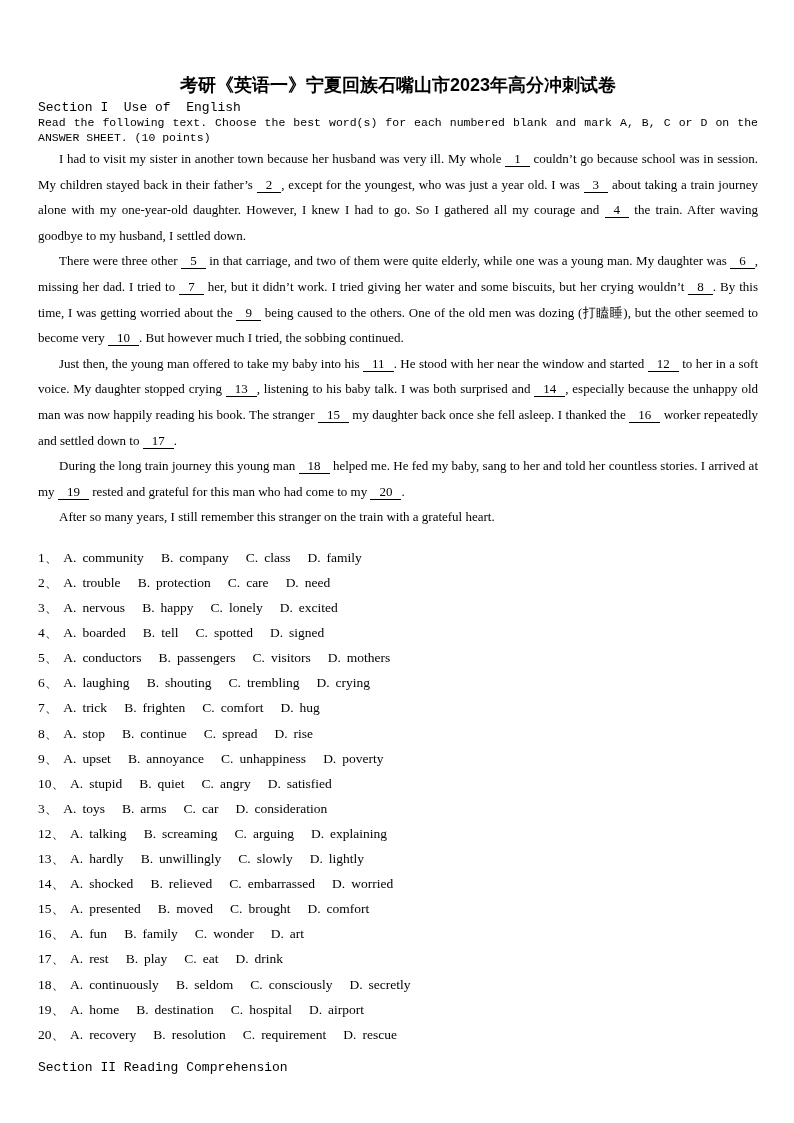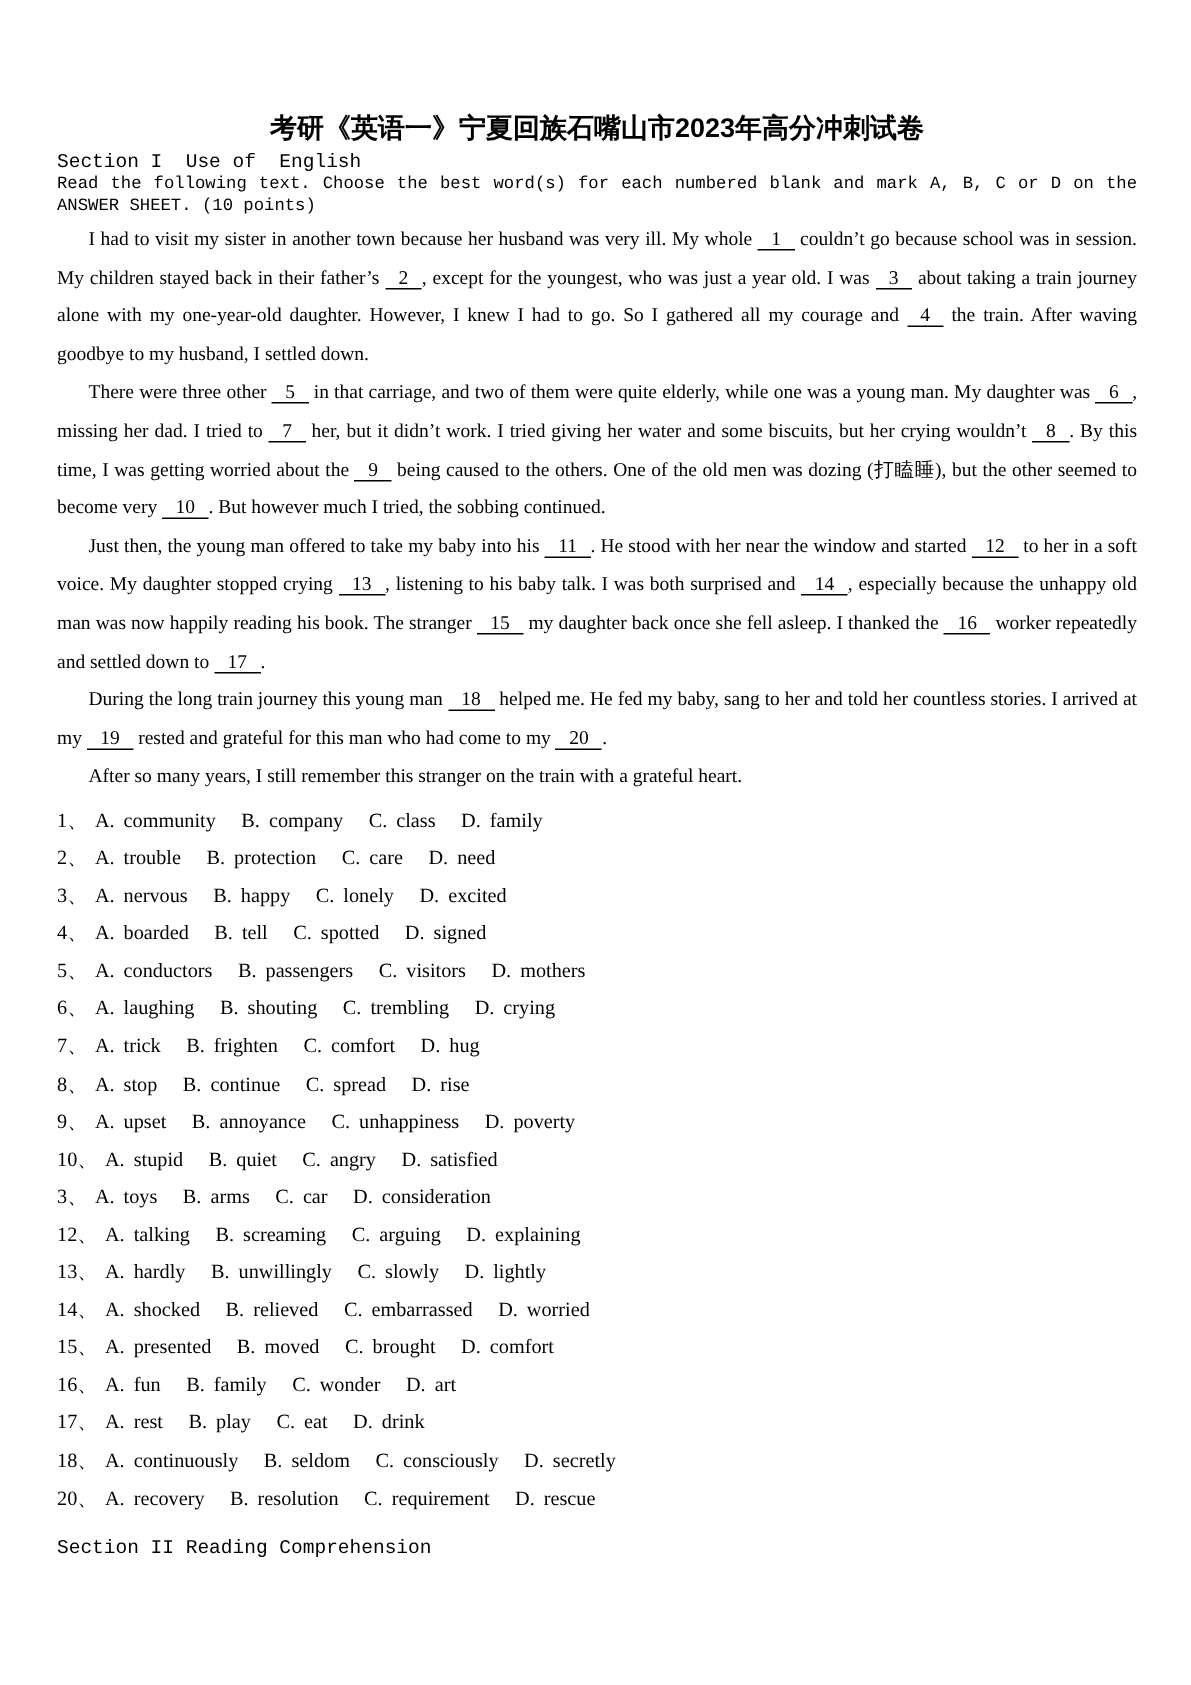--- a/index.html
+++ b/index.html
@@ -50,21 +50,21 @@
     text-align: justify;
     text-indent: 21px;
     margin: 0;
   }
   .blank {
     border-bottom: 1px solid #000;
     padding: 0 9px;
     white-space: nowrap;
   }
 
-  .questions { margin-top: 4px; }
+  .questions { margin-top: 15px; }
   .question {
     font-family: "Liberation Serif", "DejaVu Serif", serif;
     font-size: 13.5px;
     line-height: 25.1px;
     white-space: nowrap;
   }
   .qnum { margin-right: 5px; }
   .option { margin-right: 17px; }
   .opt-letter { margin-right: 6px; }
 </style>
@@ -100,18 +100,19 @@
       <div class="question"><span class="qnum">9、</span><span class="option"><span class="opt-letter">A.</span><span>upset</span></span><span class="option"><span class="opt-letter">B.</span><span>annoyance</span></span><span class="option"><span class="opt-letter">C.</span><span>unhappiness</span></span><span class="option"><span class="opt-letter">D.</span><span>poverty</span></span></div>
       <div class="question"><span class="qnum">10、</span><span class="option"><span class="opt-letter">A.</span><span>stupid</span></span><span class="option"><span class="opt-letter">B.</span><span>quiet</span></span><span class="option"><span class="opt-letter">C.</span><span>angry</span></span><span class="option"><span class="opt-letter">D.</span><span>satisfied</span></span></div>
       <div class="question"><span class="qnum">3、</span><span class="option"><span class="opt-letter">A.</span><span>toys</span></span><span class="option"><span class="opt-letter">B.</span><span>arms</span></span><span class="option"><span class="opt-letter">C.</span><span>car</span></span><span class="option"><span class="opt-letter">D.</span><span>consideration</span></span></div>
       <div class="question"><span class="qnum">12、</span><span class="option"><span class="opt-letter">A.</span><span>talking</span></span><span class="option"><span class="opt-letter">B.</span><span>screaming</span></span><span class="option"><span class="opt-letter">C.</span><span>arguing</span></span><span class="option"><span class="opt-letter">D.</span><span>explaining</span></span></div>
       <div class="question"><span class="qnum">13、</span><span class="option"><span class="opt-letter">A.</span><span>hardly</span></span><span class="option"><span class="opt-letter">B.</span><span>unwillingly</span></span><span class="option"><span class="opt-letter">C.</span><span>slowly</span></span><span class="option"><span class="opt-letter">D.</span><span>lightly</span></span></div>
       <div class="question"><span class="qnum">14、</span><span class="option"><span class="opt-letter">A.</span><span>shocked</span></span><span class="option"><span class="opt-letter">B.</span><span>relieved</span></span><span class="option"><span class="opt-letter">C.</span><span>embarrassed</span></span><span class="option"><span class="opt-letter">D.</span><span>worried</span></span></div>
       <div class="question"><span class="qnum">15、</span><span class="option"><span class="opt-letter">A.</span><span>presented</span></span><span class="option"><span class="opt-letter">B.</span><span>moved</span></span><span class="option"><span class="opt-letter">C.</span><span>brought</span></span><span class="option"><span class="opt-letter">D.</span><span>comfort</span></span></div>
       <div class="question"><span class="qnum">16、</span><span class="option"><span class="opt-letter">A.</span><span>fun</span></span><span class="option"><span class="opt-letter">B.</span><span>family</span></span><span class="option"><span class="opt-letter">C.</span><span>wonder</span></span><span class="option"><span class="opt-letter">D.</span><span>art</span></span></div>
       <div class="question"><span class="qnum">17、</span><span class="option"><span class="opt-letter">A.</span><span>rest</span></span><span class="option"><span class="opt-letter">B.</span><span>play</span></span><span class="option"><span class="opt-letter">C.</span><span>eat</span></span><span class="option"><span class="opt-letter">D.</span><span>drink</span></span></div>
       <div class="question"><span class="qnum">18、</span><span class="option"><span class="opt-letter">A.</span><span>continuously</span></span><span class="option"><span class="opt-letter">B.</span><span>seldom</span></span><span class="option"><span class="opt-letter">C.</span><span>consciously</span></span><span class="option"><span class="opt-letter">D.</span><span>secretly</span></span></div>
+      <div class="question"><span class="qnum">19、</span><span class="option"><span class="opt-letter">A.</span><span>home</span></span><span class="option"><span class="opt-letter">B.</span><span>destination</span></span><span class="option"><span class="opt-letter">C.</span><span>hospital</span></span><span class="option"><span class="opt-letter">D.</span><span>airport</span></span></div>
       <div class="question"><span class="qnum">20、</span><span class="option"><span class="opt-letter">A.</span><span>recovery</span></span><span class="option"><span class="opt-letter">B.</span><span>resolution</span></span><span class="option"><span class="opt-letter">C.</span><span>requirement</span></span><span class="option"><span class="opt-letter">D.</span><span>rescue</span></span></div>
     </div>
 
   <div class="section-heading section2">Section II Reading Comprehension</div>
 
 </div>
 
 </body></html>

